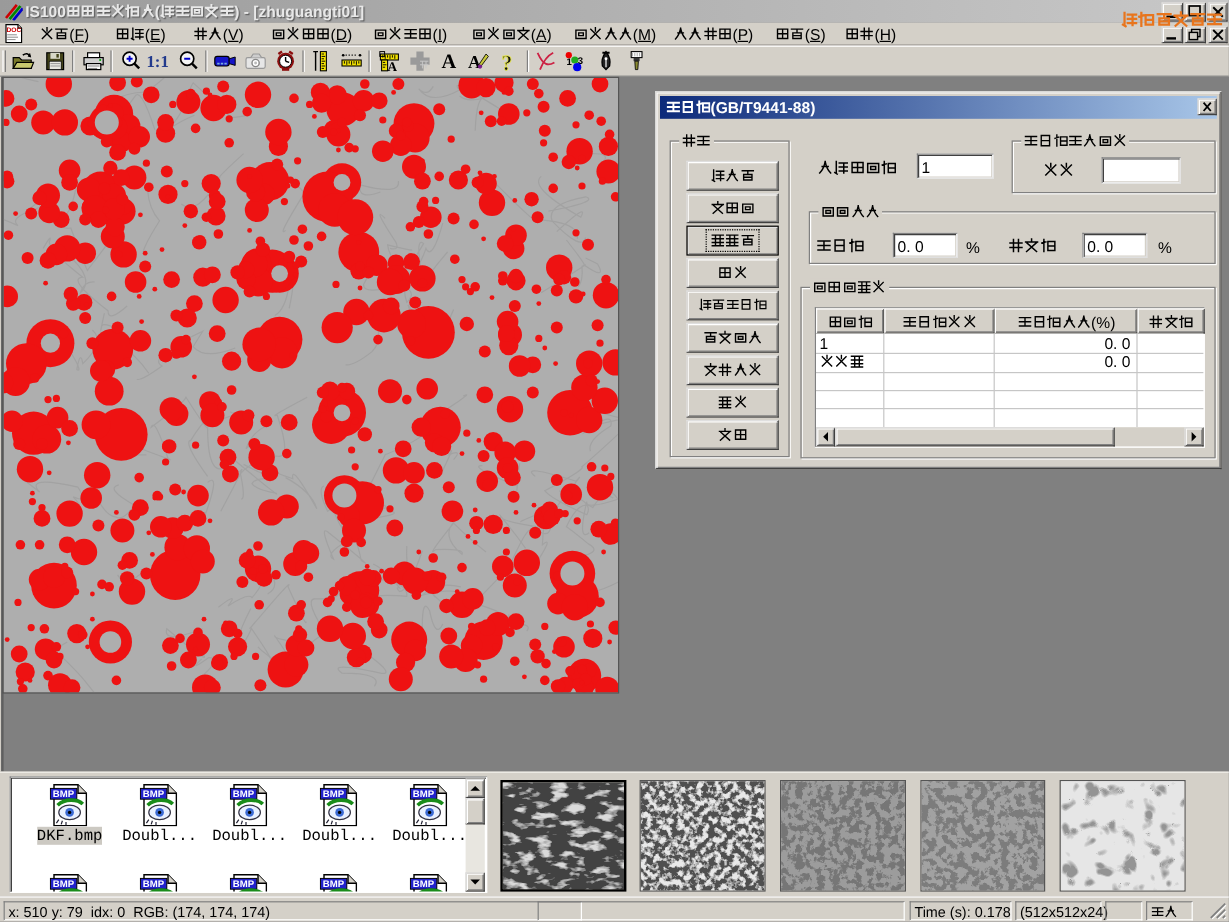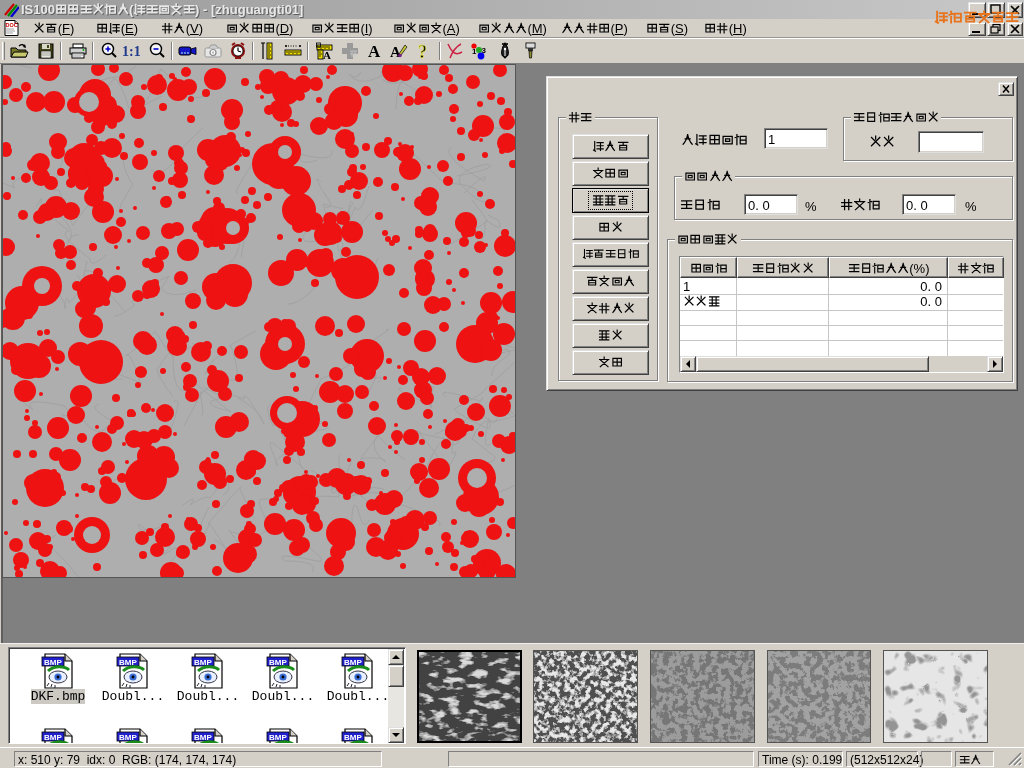--- a/index.html
+++ b/index.html
@@ -1044,20 +1044,27 @@
         <circle cx="282" cy="87" r="7"></circle>
         <circle cx="39" cy="221" r="8"></circle>
         <circle cx="282" cy="279" r="7"></circle>
         <circle cx="474" cy="413" r="10"></circle>
         <circle cx="230" cy="163" r="7"></circle>
         <circle cx="89" cy="470" r="9"></circle>
         <circle cx="284" cy="348" r="10"></circle>
       </g>
     </svg></div>
 <div class="abs win" id="dlg">
+<div class="abs" id="dlgtitle"><span class="zh b"><svg viewBox="0 0 16 16" style="width:.95em;height:.95em">
+          <path d="M2 3.5h12M2 8h12M2 12.5h12M8 3.5v9" fill="none" stroke="currentColor" stroke-width="2.1" stroke-linecap="square"></path>
+        </svg><svg viewBox="0 0 16 16" style="width:.95em;height:.95em">
+          <path d="M3.5 2.5h9v11h-9zM3.5 8h9" fill="none" stroke="currentColor" stroke-width="2.1" stroke-linecap="square"></path>
+        </svg><svg viewBox="0 0 16 16" style="width:.95em;height:.95em">
+          <path d="M3.5 2v12M1.5 5.5l4-1.2M7.5 4h7v9h-7zM7.5 8.5h7" fill="none" stroke="currentColor" stroke-width="2.1" stroke-linecap="square"></path>
+        </svg></span>(GB/T9441-88)</div>
 <div class="abs btn" style="left:451px;top:5px;width:16px;height:14px"><svg width="14" height="12" viewBox="0 0 14 12">
         <path d="M4 2.5l6 7M10 2.5l-6 7" stroke="#000" stroke-width="1.5"></path>
       </svg></div>
 <div class="abs grp" style="left:11px;top:40px;width:100px;height:264px"></div>
 <div class="abs grplab" style="left:19px;top:33px"><span class="zh"><svg viewBox="0 0 16 16" style="width:.95em;height:.95em">
           <path d="M5.5 2v12M10.5 2v12M2 5.5h12M2 10h12" fill="none" stroke="currentColor" stroke-width="1.5" stroke-linecap="square"></path>
         </svg><svg viewBox="0 0 16 16" style="width:.95em;height:.95em">
           <path d="M2 3.5h12M2 8h12M2 12.5h12M8 3.5v9" fill="none" stroke="currentColor" stroke-width="1.5" stroke-linecap="square"></path>
         </svg></span></div>
 <div class="abs btn" style="left:25px;top:57px;width:77px;height:25px;line-height:23px;font-size:13px"><span class="zh"><svg viewBox="0 0 16 16" style="width:.95em;height:.95em">
@@ -1434,23 +1441,23 @@
     </svg></div>
 <div class="abs" style="left:767px;top:650px;width:104px;height:93px;border:1px solid #555"><svg width="100%" height="100%" viewBox="0 0 105 93" preserveAspectRatio="none">
       <rect width="105" height="93" fill="#a2a2a2"></rect>
       <rect width="105" height="93" fill="#a2a2a2" filter="url(#f4)"></rect>
     </svg></div>
 <div class="abs" style="left:883px;top:650px;width:105px;height:93px;border:1px solid #555"><svg width="100%" height="100%" viewBox="0 0 105 93" preserveAspectRatio="none">
       <rect width="105" height="93" fill="#e6e6e6"></rect>
       <rect width="105" height="93" fill="#e6e6e6" filter="url(#f5)"></rect>
     </svg></div>
 <div class="abs" id="statusbar">
-<div class="sunkp" style="left:14px;width:368px">x: 510 y: 79&nbsp;&nbsp;idx: 0&nbsp;&nbsp;RGB: (174, 174, 174)</div>
+<div class="sunkp" style="left:3px;width:482px">x: 510 y: 79&nbsp;&nbsp;idx: 0&nbsp;&nbsp;RGB: (174, 174, 174)</div>
 <div class="sunkp" style="left:448px;width:306px"></div>
-<div class="sunkp" style="left:758px;width:85px">Time (s): 0.199</div>
+<div class="sunkp" style="left:758px;width:85px">Time (s): 0.178</div>
 <div class="sunkp" style="left:846px;width:72px">(512x512x24)</div>
 <div class="sunkp" style="left:921px;width:31px"></div>
 <div class="sunkp" style="left:955px;width:39px"><span class="zh"><svg viewBox="0 0 16 16" style="width:.95em;height:.95em">
           <path d="M2 3.5h12M2 8h12M2 12.5h12M8 3.5v9" fill="none" stroke="currentColor" stroke-width="1.5" stroke-linecap="square"></path>
         </svg><svg viewBox="0 0 16 16" style="width:.95em;height:.95em">
           <path d="M8 2C7 7 5 11 2.5 13.5M8 2c1 5 3 9 5.5 11.5M5 7h6" fill="none" stroke="currentColor" stroke-width="1.5" stroke-linecap="square"></path>
         </svg></span></div>
 </div>
 <div class="abs btn" style="left:968px;top:2px;width:18px;height:16px"><svg width="16" height="14" viewBox="0 0 16 14">
       <rect x="3" y="10" width="8" height="2" fill="#000"></rect>

